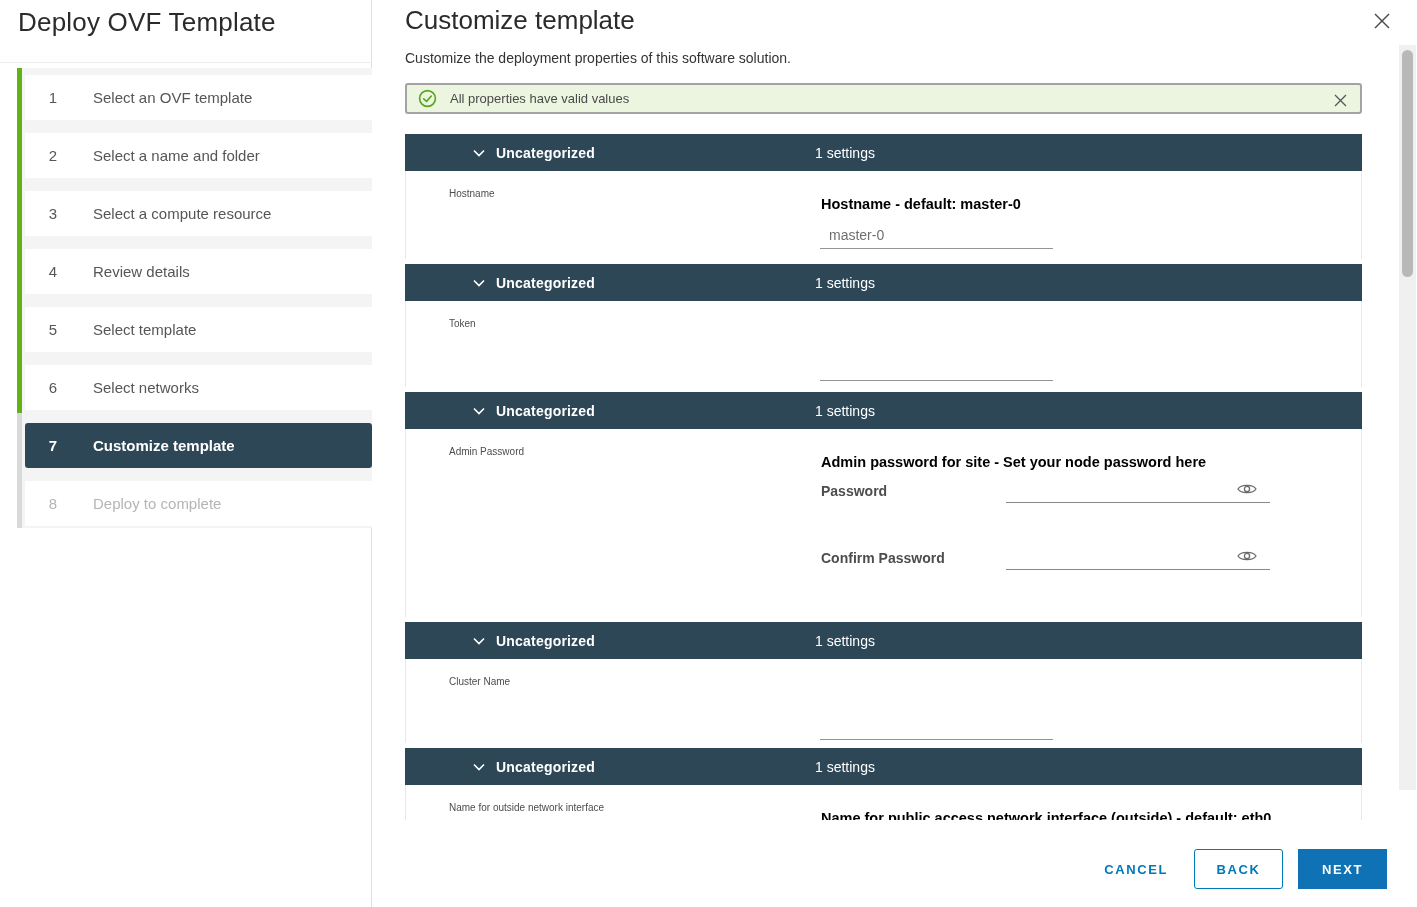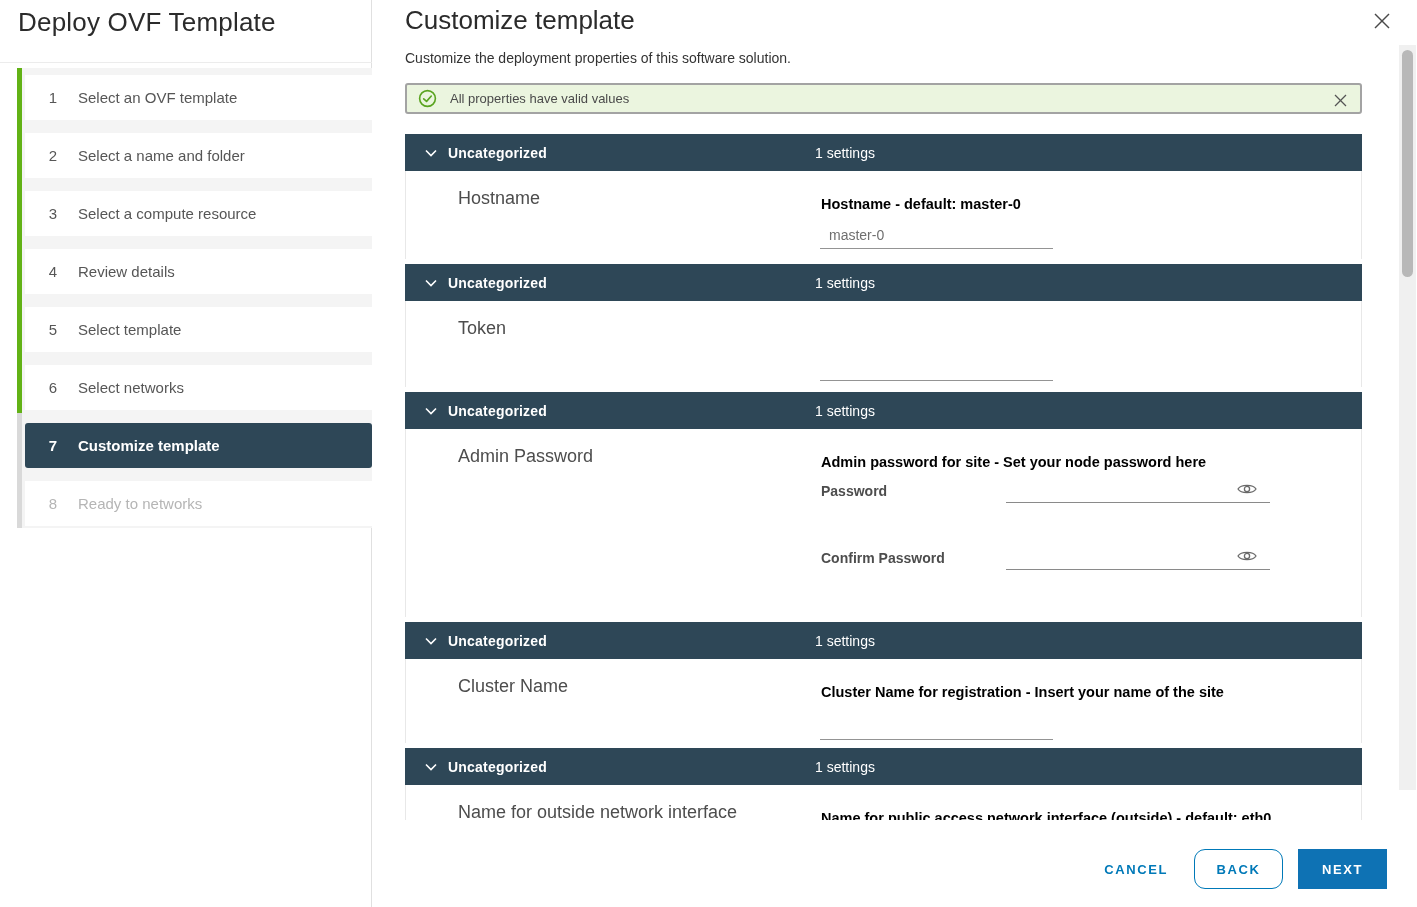--- a/index.html
+++ b/index.html
@@ -33,21 +33,21 @@
   }
   .progress-bar-todo {
     position: absolute; left: 0; top: 345px; width: 5px; height: 115px; background: #d9d9d9;
   }
   .step {
     position: absolute; left: 8px; width: 347px; height: 45px;
     background: #ffffff; display: flex; align-items: center;
     font-size: 15px; color: #565656; cursor: pointer;
   }
   .step .num { width: 20px; margin-left: 18px; text-align: center; }
-  .step .lbl { margin-left: 15px; }
+  .step .lbl { margin-left: 30px; }
   .step.active {
     background: #2e4757; color: #ffffff; font-weight: 700; border-radius: 3px;
   }
   .step.disabled { color: #b5b5b5; cursor: default; }
 
   
   .panel { position: absolute; left: 373px; top: 0; width: 1044px; height: 907px; background: #fff; }
   .panel-title { position: absolute; left: 32px; top: 5px; font-size: 26px; font-weight: 400; color: #2b2b2b; }
   .panel-subtitle { position: absolute; left: 32px; top: 50px; font-size: 14px; color: #333; }
   .close-x { position: absolute; right: 25px; top: 11px; width: 20px; height: 20px; cursor: pointer; }
@@ -61,30 +61,30 @@
   .banner .btext { margin-left: 13px; font-size: 13px; color: #4a4a4a; }
   .banner .bx { position: absolute; right: 12px; top: 8px; width: 15px; height: 15px; cursor: pointer; }
 
   .settings-list {
     position: absolute; left: 32px; top: 134px; width: 957px; height: 686px;
     overflow: hidden;
   }
   .section { margin-bottom: 5px; }
   .sec-header {
     height: 37px; background: #2e4757; color: #fff;
-    position: relative; display: flex; align-items: center; cursor: pointer;
+    position: relative; display: flex; align-items: center; cursor: pointer; padding-left: 48px;
   }
   .sec-header .chev { margin-left: 20px; width: 12px; height: 8px; }
   .sec-header .stitle { margin-left: 11px; font-size: 14px; font-weight: 700; letter-spacing: .2px; }
   .sec-header .scount { position: absolute; left: 410px; font-size: 14px; font-weight: 400; }
   .sec-body {
     position: relative; background: #fff;
     border-left: 1px solid #e8e8e8; border-right: 1px solid #e8e8e8;
   }
-  .row-label { position: absolute; left: 52px; top: 17px; font-size: 18px; color: #4d4d4d; text-align: center; }
+  .row-label { position: absolute; left: 43px; top: 17px; font-size: 10px; color: #4d4d4d; text-align: center; }
   .row-desc  { position: absolute; left: 415px; top: 25px; font-size: 14.5px; color: #000000; font-weight: bold; }
   .line-input {
     position: absolute; left: 414px; width: 233px; height: 26px;
     border: none; border-bottom: 1px solid #949494; outline: none;
     background: transparent; padding: 0 0 2px 9px;
     font-family: "Liberation Sans", sans-serif; font-size: 14px; color: #6f6f6f;
   }
   .pw-label { position: absolute; left: 415px; font-size: 14px; font-weight: 700; color: #4d4d4d; }
   .pw-input {
     position: absolute; left: 600px; width: 264px; height: 26px;
@@ -100,21 +100,21 @@
     display: flex; align-items: center;
   }
   .btn-cancel {
     background: none; border: none; cursor: pointer;
     font-family: "Liberation Sans", sans-serif;
     color: #0079b8; font-size: 13px; font-weight: 600; letter-spacing: 1.6px;
     margin-right: 26px;
   }
   .btn-back {
     width: 89px; height: 40px; background: #fff; cursor: pointer;
-    border: 1px solid #0079b8; border-radius: 11px;
+    border: 1px solid #0079b8; border-radius: 3px;
     font-family: "Liberation Sans", sans-serif;
     color: #0079b8; font-size: 13px; font-weight: 600; letter-spacing: 1.6px;
     margin-right: 15px;
   }
   .btn-next {
     width: 89px; height: 40px; background: #0e72b4; cursor: pointer;
     border: none; border-radius: 0;
     font-family: "Liberation Sans", sans-serif;
     color: #ffffff; font-size: 13px; font-weight: 600; letter-spacing: 1.6px;
   }
@@ -163,21 +163,21 @@
     <div class="step" style="top:297px">
       <span class="num">6</span>
       <span class="lbl">Select networks</span>
     </div>
     <div class="step active" style="top:355px">
       <span class="num">7</span>
       <span class="lbl">Customize template</span>
     </div>
     <div class="step disabled" style="top:413px">
       <span class="num">8</span>
-      <span class="lbl">Ready to networks</span>
+      <span class="lbl">Deploy to complete</span>
     </div>
   </div>
 </aside>
 
 <main class="panel">
 
   <div class="panel-title">Customize template</div>
   <div class="panel-subtitle">Customize the deployment properties of this software solution.</div>
 
   <svg class="close-x" viewBox="0 0 20 20">
@@ -259,21 +259,20 @@
     <div class="section">
       <div class="sec-header">
         <svg class="chev" viewBox="0 0 12 8">
           <polyline points="1,1.5 6,6.5 11,1.5" fill="none" stroke="#fff" stroke-width="1.6"></polyline>
         </svg>
         <span class="stitle">Uncategorized</span>
         <span class="scount">1 settings</span>
       </div>
       <div class="sec-body" style="height:84px">
         <div class="row-label">Cluster Name</div>
-        <div class="row-desc">Cluster Name for registration - Insert your name of the site</div>
         <input class="line-input" style="top: 55px;" type="text" value="">
       </div>
     </div>
 
     <div class="section">
       <div class="sec-header">
         <svg class="chev" viewBox="0 0 12 8">
           <polyline points="1,1.5 6,6.5 11,1.5" fill="none" stroke="#fff" stroke-width="1.6"></polyline>
         </svg>
         <span class="stitle">Uncategorized</span>

